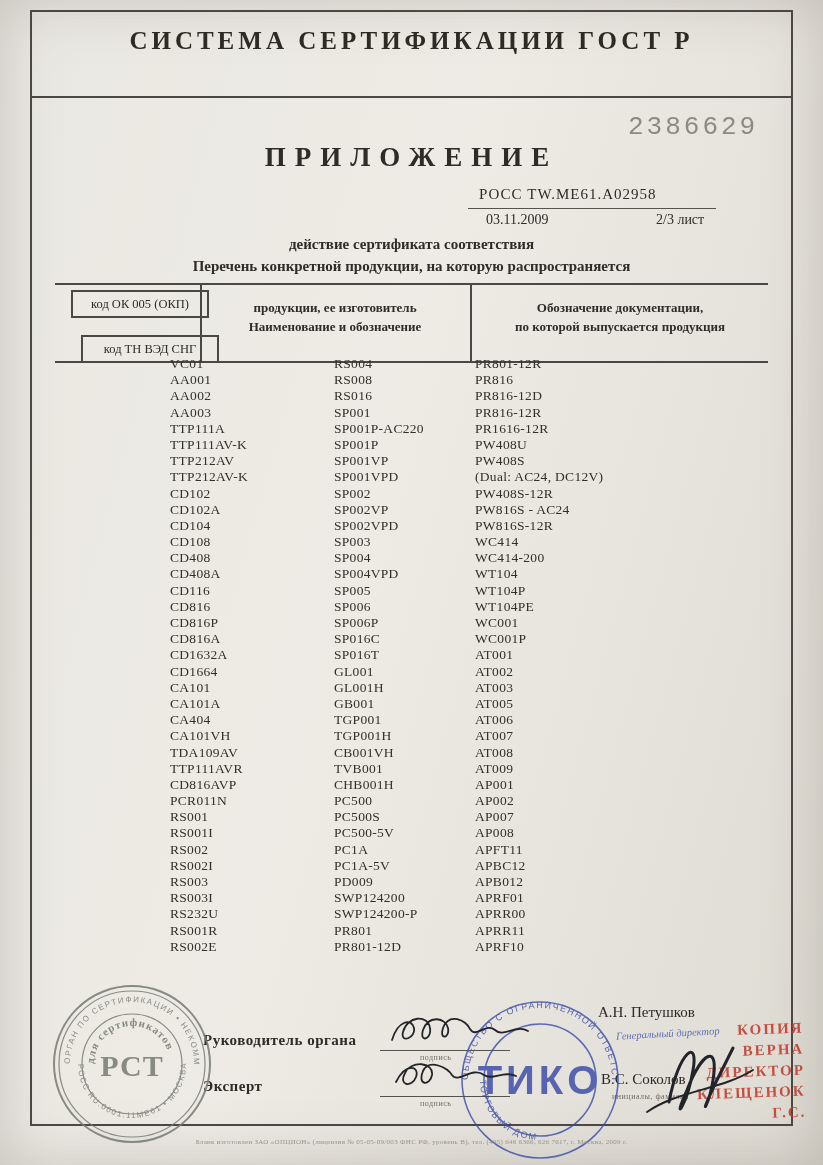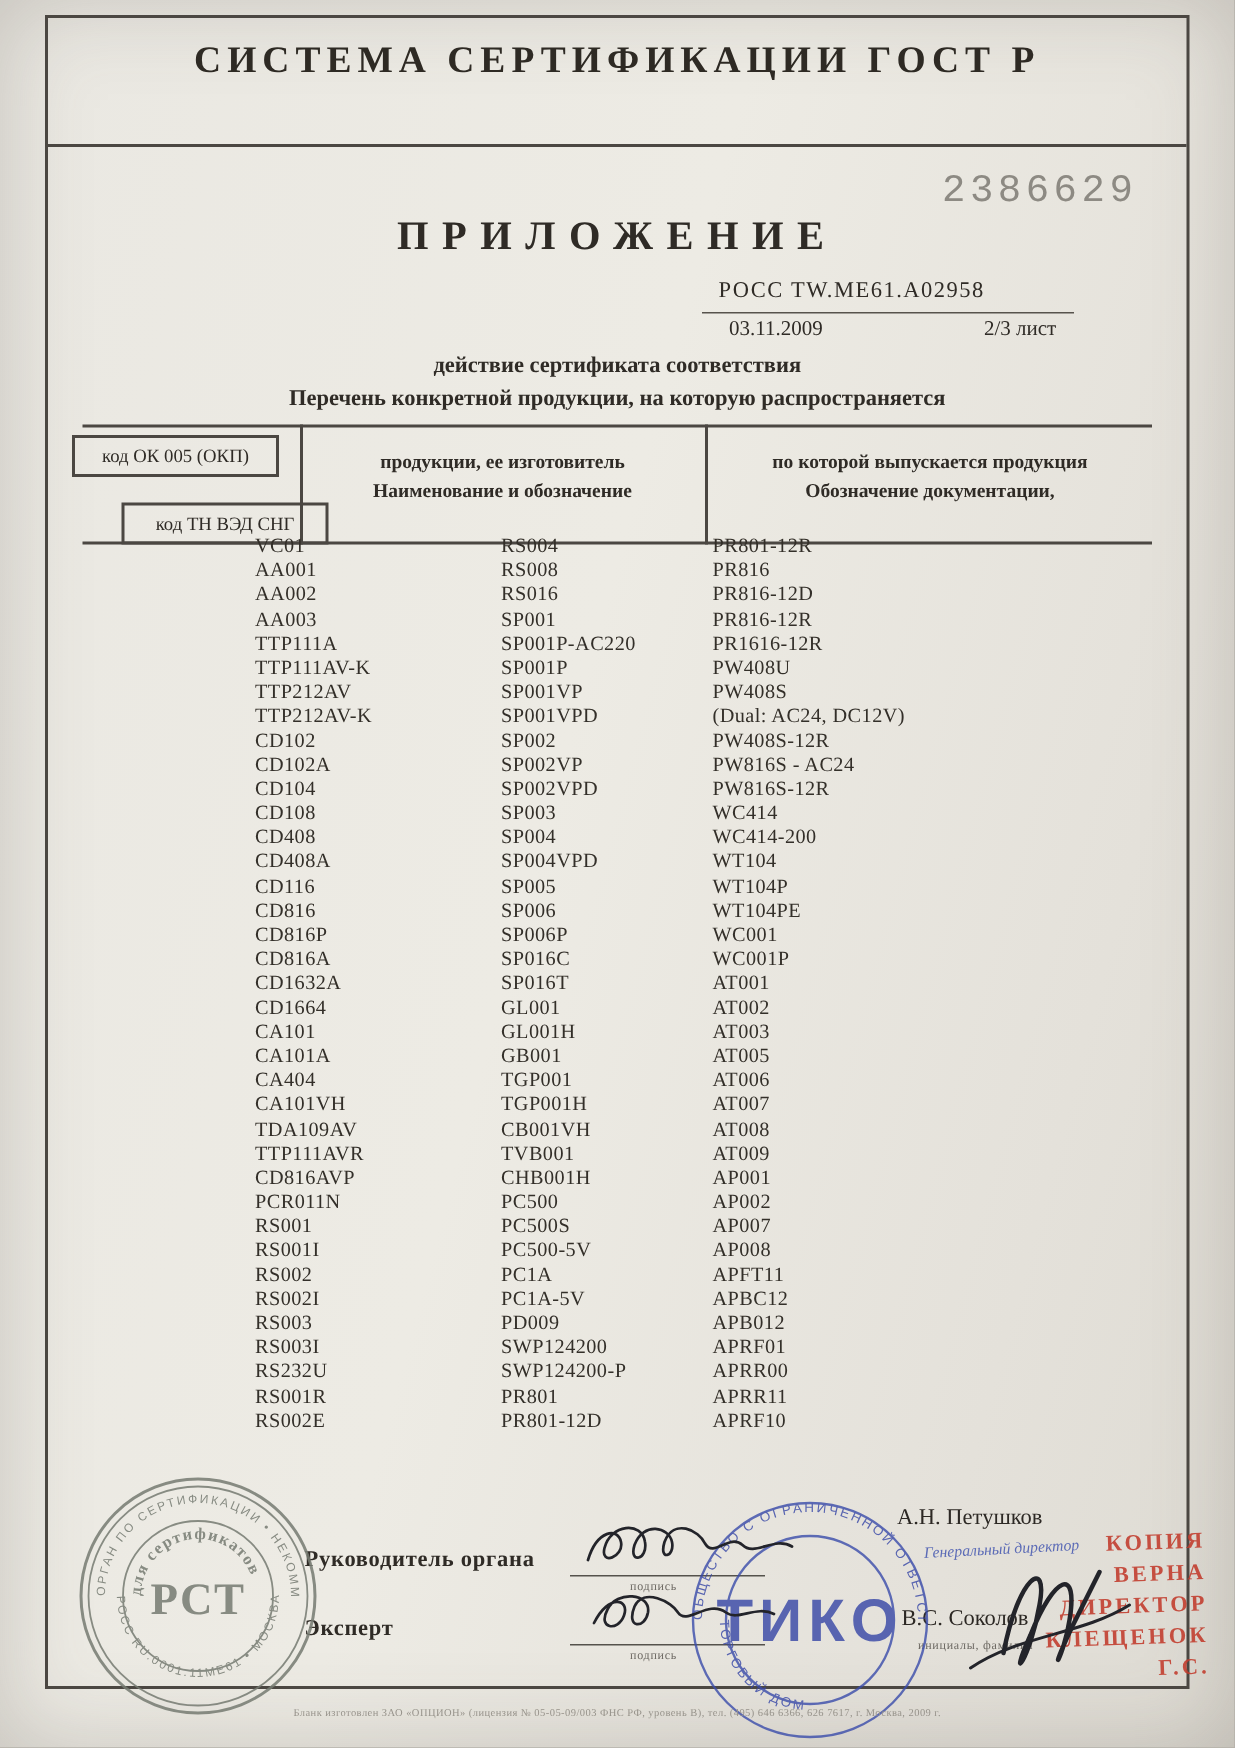--- a/index.html
+++ b/index.html
@@ -79,30 +79,30 @@
   <div class="subtitle">
     <div>действие сертификата соответствия</div>
     <div>Перечень конкретной продукции,  на которую распространяется</div>
   </div>
 
   <div class="hline" style="left:55px;top:283px;width:713px;"></div>
   <div class="hline" style="left:55px;top:361px;width:713px;"></div>
   <div class="vline" style="left:200px;top:283px;height:80px;"></div>
   <div class="vline" style="left:470px;top:283px;height:80px;"></div>
 
-  <div class="code-box" style="left:48px;top:290px;width:138px;height:28px;">код ОК 005 (ОКП)</div>
+  <div class="code-box" style="left:71px;top:290px;width:138px;height:28px;">код ОК 005 (ОКП)</div>
   <div class="code-box" style="left:58px;top:335px;width:138px;height:28px;margin-left:23px;">код ТН ВЭД СНГ</div>
 
   <div class="col-head" style="left:202px;top:298px;width:266px;">
     <div>продукции, ее изготовитель</div>
     <div>Наименование и обозначение</div>
   </div>
   <div class="col-head" style="left:472px;top:298px;width:296px;">
+    <div>Обозначение документации,</div>
     <div>по которой выпускается продукция</div>
-    <div>Обозначение документации,</div>
   </div>
 
   <div class="code-col" style="left:170px;">
       <div class="code-item">VC01</div>
       <div class="code-item">AA001</div>
       <div class="code-item">AA002</div>
       <div class="code-item">AA003</div>
       <div class="code-item">TTP111A</div>
       <div class="code-item">TTP111AV-K</div>
       <div class="code-item">TTP212AV</div>

